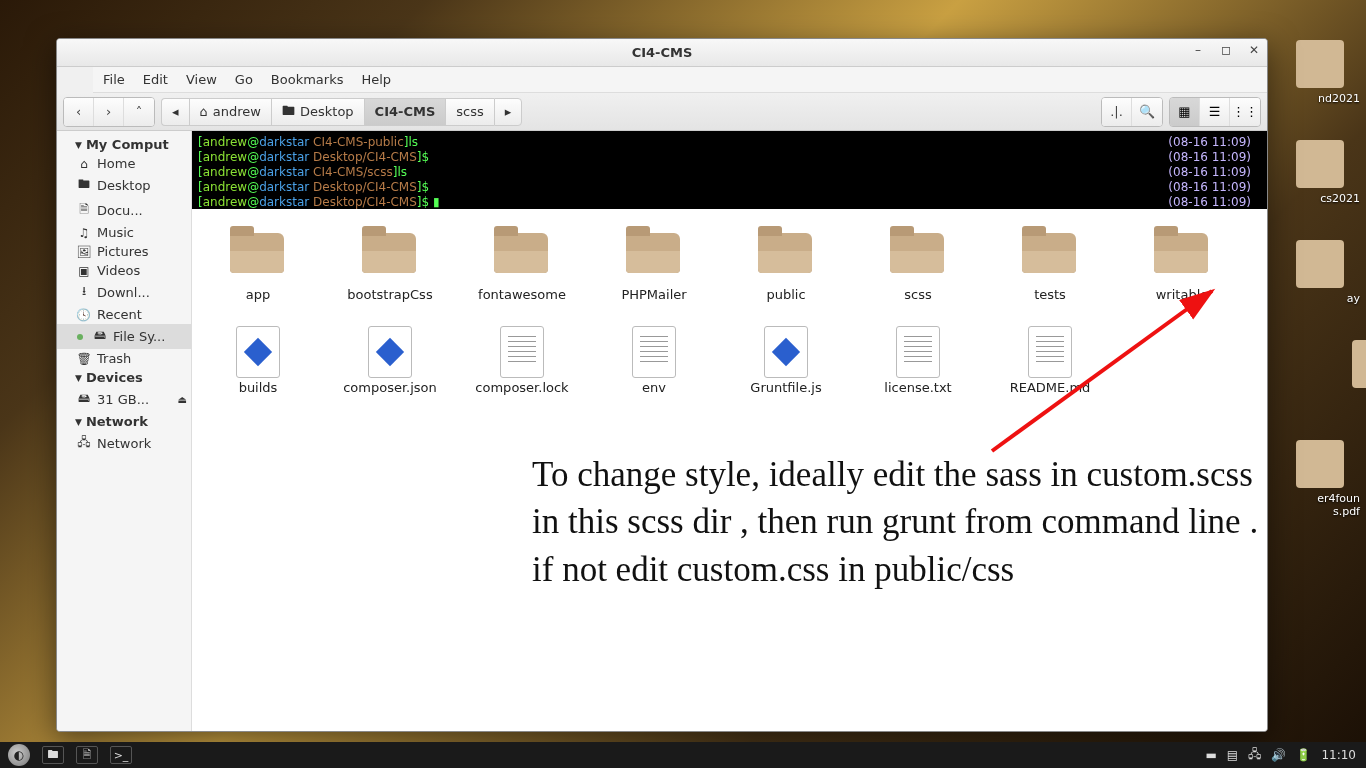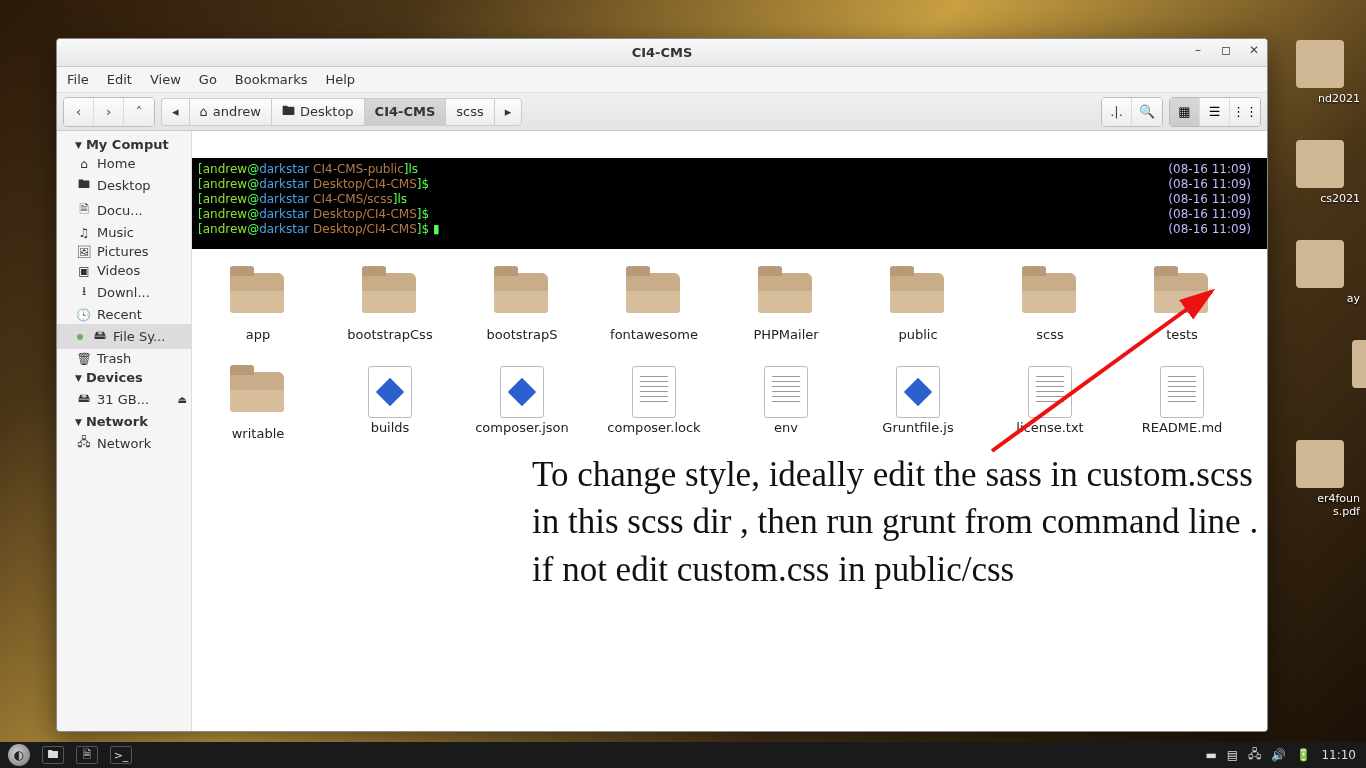--- a/index.html
+++ b/index.html
@@ -8,21 +8,21 @@
 
 .desktop-icon { position:absolute; width:80px; color:#fff; text-align:right; font-size:11px; text-shadow:0 1px 2px #000; pointer-events:none; }
 .desktop-icon .di-glyph { width:48px; height:48px; margin:0 auto 4px; background:#d1b894; border-radius:4px; }
 
 
 .window { position:absolute; left:56px; top:38px; width:1212px; height:694px; background:#f0f0f0; border:1px solid #888; border-radius:4px; box-shadow:0 8px 30px rgba(0,0,0,.5); display:flex; flex-direction:column; overflow:hidden; }
 .titlebar { height:28px; background:linear-gradient(#f8f8f8,#e8e8e8); display:flex; align-items:center; justify-content:center; position:relative; border-bottom:1px solid #ccc; }
 .titlebar .title { font-size:13px; font-weight:bold; color:#333; }
 .winbtns { position:absolute; right:6px; top:4px; display:flex; gap:14px; }
 .winbtn { width:14px; height:14px; display:flex; align-items:center; justify-content:center; font-size:12px; color:#444; cursor:pointer; }
-.menubar { height:26px; display:flex; align-items:center; gap:18px; padding:0 10px; background:#f5f5f5; border-bottom:1px solid #ddd; font-size:13px; color:#333; }
+.menubar { height:26px; display:flex; align-items:center; gap:18px; padding:0 10px; background:#f5f5f5; border-bottom:1px solid #ddd; font-size:13px; color:#333;margin-left:36px; }
 .menubar span { cursor:pointer; }
 .toolbar { height:38px; background:linear-gradient(#f0f0f0,#e4e4e4); border-bottom:1px solid #ccc; display:flex; align-items:center; padding:0 6px; gap:6px; }
 .navgrp { display:flex; border:1px solid #bbb; border-radius:4px; overflow:hidden; background:#fff; }
 .navbtn { width:30px; height:28px; display:flex; align-items:center; justify-content:center; border-right:1px solid #ddd; font-size:13px; color:#444; cursor:pointer; background:linear-gradient(#fdfdfd,#ececec); }
 .navbtn:last-child { border-right:none; }
 .pathbar { flex:1; display:flex; align-items:center; gap:0; }
 .pathbtn { height:28px; padding:0 10px; display:flex; align-items:center; gap:5px; border:1px solid #ccc; border-right:none; background:linear-gradient(#fdfdfd,#ececec); font-size:13px; color:#333; cursor:pointer; }
 .pathbtn:first-child { border-radius:4px 0 0 4px; }
 .pathbtn:last-child { border-right:1px solid #ccc; border-radius:0 4px 4px 0; }
 .pathbtn.active { background:linear-gradient(#d8d8d8,#cbcbcb); font-weight:bold; }
@@ -36,21 +36,21 @@
 .sidebar { width:135px; background:#f5f5f5; border-right:1px solid #ddd; padding:4px 0; font-size:13px; color:#333; overflow:hidden; }
 .side-sec { padding:2px 6px; font-weight:bold; display:flex; align-items:center; gap:4px;margin-left:12px; }
 .side-sec::before{content:"▼"; font-size:9px;}
 .side-item { padding:2px 4px 2px 20px; display:flex; align-items:center; gap:6px; cursor:pointer; white-space:nowrap; overflow:hidden; }
 .side-item.sel { background:#dcdcdc; }
 .side-item .sic { width:14px; display:inline-flex; justify-content:center; font-size:12px; }
 .eject { margin-left:auto; font-size:10px; }
 .dot { width:6px;height:6px;border-radius:50%;background:#69b05f;margin-right:4px;display:inline-block; }
 
 .main { flex:1; background:#fff; position:relative; overflow:hidden; }
-.terminal { height:91px; background:#000; color:#5f5; font-family:"DejaVu Sans Mono",monospace; font-size:12px; padding:4px 6px; line-height:15px; overflow:hidden; position:relative;margin-top:27px; }
+.terminal { height:78px; background:#000; color:#5f5; font-family:"DejaVu Sans Mono",monospace; font-size:12px; padding:4px 6px; line-height:15px; overflow:hidden; position:relative; }
 .terminal .tl { white-space:pre; }
 .terminal .br { color:#b67b48; } .terminal .bl { color:#4aa0e6; } .terminal .gr{color:#8ae234;} .terminal .time{position:absolute; right:16px; color:#c4b5fd;}
 .files { padding:14px 0 0 0; display:grid; grid-template-columns:repeat(8,132px); justify-content:start; }
 .fitem { text-align:center; font-size:13px; color:#222; padding:4px 0 20px; cursor:pointer; }
 .ficon { width:56px; height:48px; margin:0 auto 6px; position:relative; }
 .folder { width:54px; height:40px; background:#c9ad89; border-radius:2px 6px 4px 4px; position:relative; margin-top:6px; box-shadow:inset 0 -4px 0 rgba(0,0,0,.08); }
 .folder::before { content:""; position:absolute; top:-7px; left:0; width:24px; height:10px; background:#b89a76; border-radius:3px 3px 0 0; }
 .folder::after { content:""; position:absolute; bottom:0; left:0; right:0; height:22px; background:#d6bd9b; border-radius:0 0 4px 4px; }
 .filedoc { width:44px; height:52px; margin:0 auto; background:#fff; border:1px solid #bbb; border-radius:3px; position:relative; }
 .filedoc.text::before { content:""; position:absolute; left:7px; right:7px; top:9px; height:30px; background:repeating-linear-gradient(#999 0 1px,transparent 1px 5px); }
@@ -233,26 +233,20 @@
           <div class="fitem">
             <div class="ficon">
               <div class="folder"></div>
             </div>
             <div>bootstrapCss</div>
           </div>
           <div class="fitem">
             <div class="ficon">
               <div class="folder"></div>
             </div>
-            <div>bootstrapS</div>
-          </div>
-          <div class="fitem">
-            <div class="ficon">
-              <div class="folder"></div>
-            </div>
             <div>fontawesome</div>
           </div>
           <div class="fitem">
             <div class="ficon">
               <div class="folder"></div>
             </div>
             <div>PHPMailer</div>
           </div>
           <div class="fitem">
             <div class="ficon">

